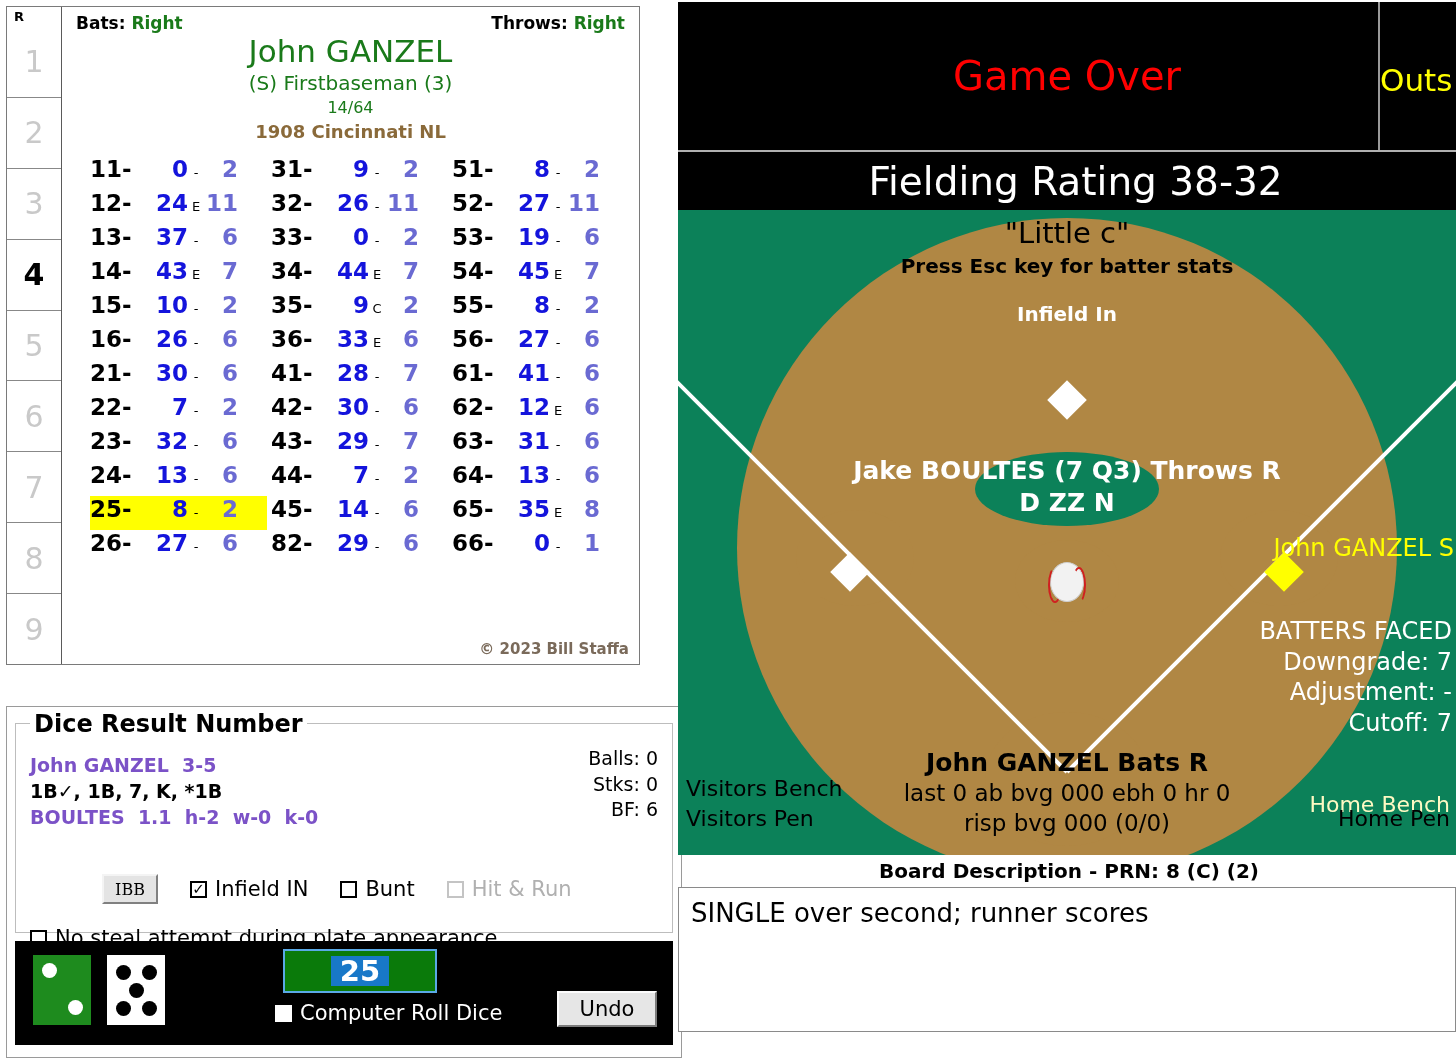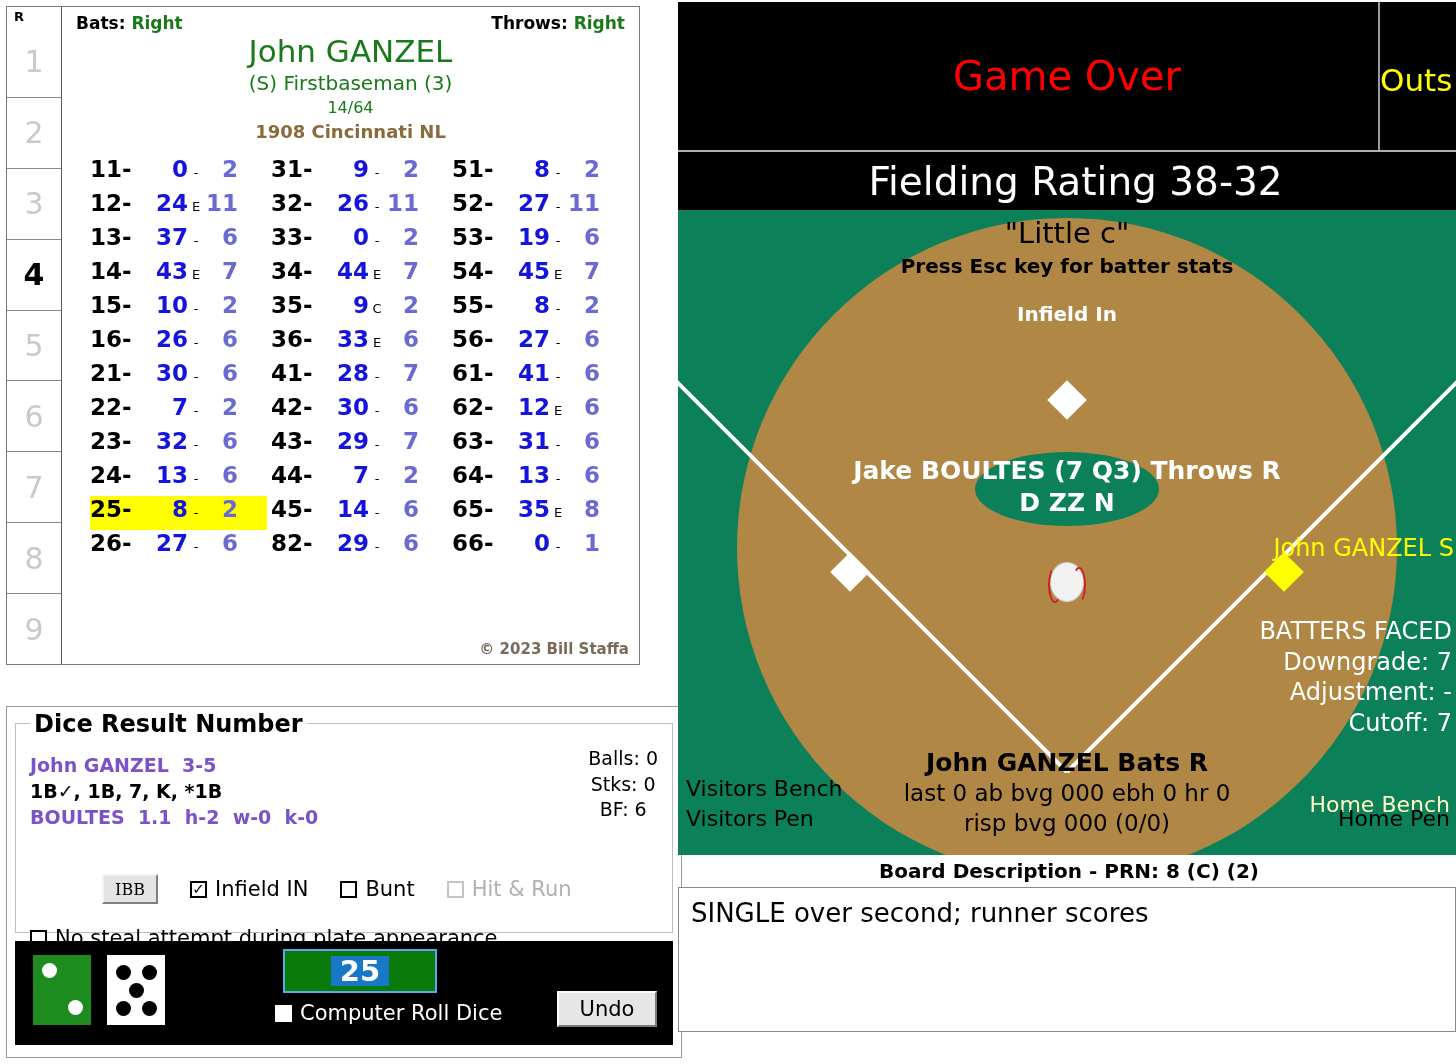--- a/index.html
+++ b/index.html
@@ -90,21 +90,21 @@
     background: #ffffff; padding: 0 4px;
     font-size: 24px; font-weight: bold; color: #000;
   }
   .dr-line { position:absolute; left: 14px; white-space: pre; }
   #dr1 { top: 30px; font-size: 19px; font-weight: bold; color: #7b52c7; }
   #dr2 { top: 56px; font-size: 19px; font-weight: bold; color: #000; }
   #dr3 { top: 82px; font-size: 19px; font-weight: bold; color: #7b52c7; }
 
   #counts {
     position: absolute; right: 14px; top: 22px;
-    text-align: center; font-size: 19px; color: #000; line-height: 1.35;
+    text-align: right; font-size: 19px; color: #000; line-height: 1.35;
   }
 
   #ctrl-row {
     position: absolute; left: 0; top: 150px; width: 100%;
     display: flex; align-items: center; padding-left: 86px;
   }
   #ibb-btn {
     width: 56px; height: 30px;
     border: 2px solid; border-color: #f4f4f4 #808080 #808080 #f4f4f4;
     background: #e4e4e4; color: #000; font-size: 16px;

